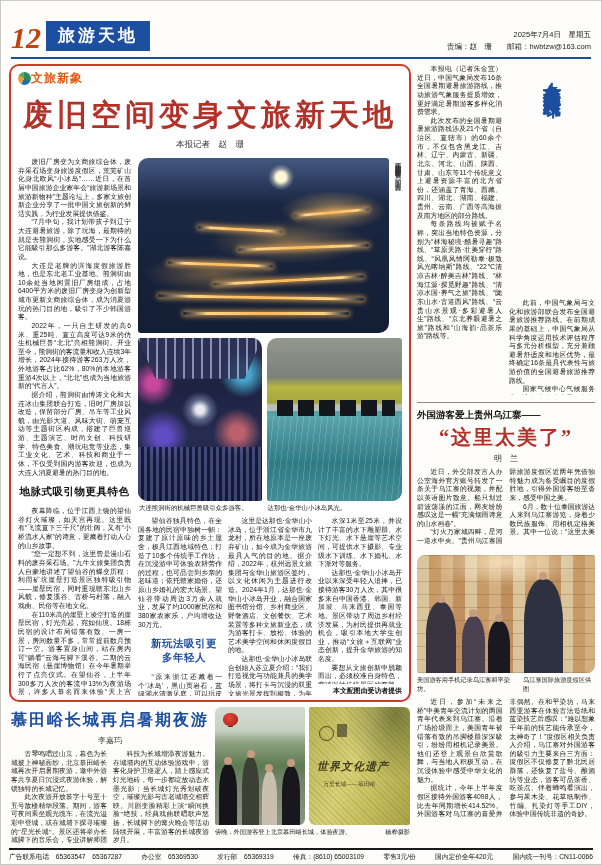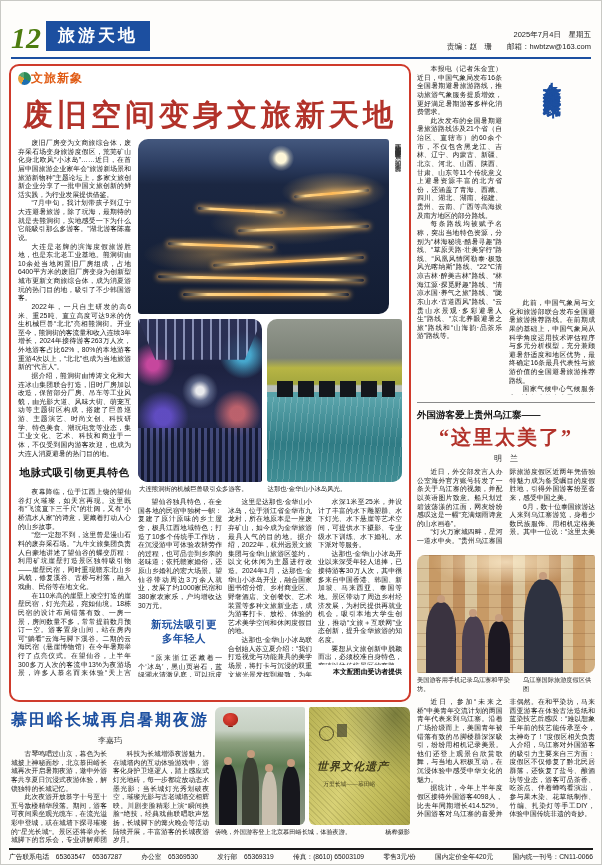--- a/index.html
+++ b/index.html
@@ -1,21 +1,21 @@
 <!DOCTYPE html>
 <html><head>
 <meta charset="utf-8">
 <style>
   html,body{margin:0;padding:0;background:#e9e9e6;}
   .page{position:relative;width:602px;height:865px;margin:0 auto;background:#fefdfb;
         font-family:"Liberation Sans","DejaVu Sans",sans-serif;overflow:hidden;
         border:1px solid #c9c9c5;box-sizing:border-box;}
   
   .mast{position:absolute;top:20px;left:10px;right:10px;height:34px;}
-  .pagenum{font-family:"Liberation Serif",serif;font-style:italic;font-weight:700;font-size:30px;color:#4d7c0f;}
+  .pagenum{font-family:"Liberation Serif",serif;font-style:italic;font-weight:700;font-size:30px;color:#c2410c;}
   .section-box{display:inline-block;background:#1c4fa0;color:#fff;font-size:17px;font-weight:700;
                letter-spacing:3px;padding:3px 12px 4px;margin-left:5px;vertical-align:7px;}
   .mast-center{position:absolute;left:50%;top:2px;transform:translateX(-50%);display:flex;align-items:flex-start;}
   .masthead{font-family:"Liberation Serif",serif;font-weight:700;font-style:italic;font-size:27px;
             color:#c5231d;letter-spacing:2px;white-space:nowrap;}
   .edition-badge{width:17px;height:17px;background:#c5231d;color:#fff;font-size:6px;line-height:1.2;
                  display:flex;align-items:center;justify-content:center;text-align:center;margin:8px 0 0 3px;}
   .mast-right{position:absolute;right:0;top:8px;text-align:right;font-size:7.5px;color:#222;line-height:1.6;}
   .blue-rule{position:absolute;top:56px;left:10px;right:10px;height:2px;background:#1c4fa0;}
   
@@ -157,20 +157,21 @@
     </div>
   </div>
   <div class="blue-rule"></div>
 
   <section class="main-box">
     <div class="brand-row">
       <span class="brand-icon"></span>
       <span class="brand-text">文旅新象</span>
     </div>
     <h1 class="main-headline">废旧空间变身文旅新天地</h1>
+    <div class="byline">本报记者　赵　珊</div>
 
     <div class="main-content">
       <div class="col1">
         <div>
             <p class="para">废旧厂房变为文商旅综合体，废弃采石场变身旅游度假区，荒芜矿山化身北欧风“小冰岛”……近日，在首届中国旅游企业家年会“旅游新场景和旅游新物种”主题论坛上，多家文旅创新企业分享了一批中国文旅创新的鲜活实践，为行业发展提供借鉴。</p>
           </div>
         <div>
             <p class="para">“7月中旬，我计划带孩子到辽宁大连避暑旅游，除了玩海，最期待的就是去熊洞街，实地感受一下为什么它能吸引那么多游客。”湖北游客陈嘉说。</p>
             <p class="para">大连是老牌的滨海度假旅游胜地，也是东北老工业基地。熊洞街由10余处当地闲置旧厂房组成，占地6400平方米的废旧厂房变身为创新型城市更新文商旅综合体，成为消夏游玩的热门目的地，吸引了不少韩国游客。</p>
             <p class="para">2022年，一只自主研发的高6米、重25吨、直立高度可达9米的仿生机械巨兽“北北”亮相熊洞街。开业至今，熊洞街的客流量和收入连续3年增长，2024年接待游客263万人次，外地游客占比62%，80%的本地游客重游4次以上，“北北”也成为当地旅游新的“代言人”。</p>

